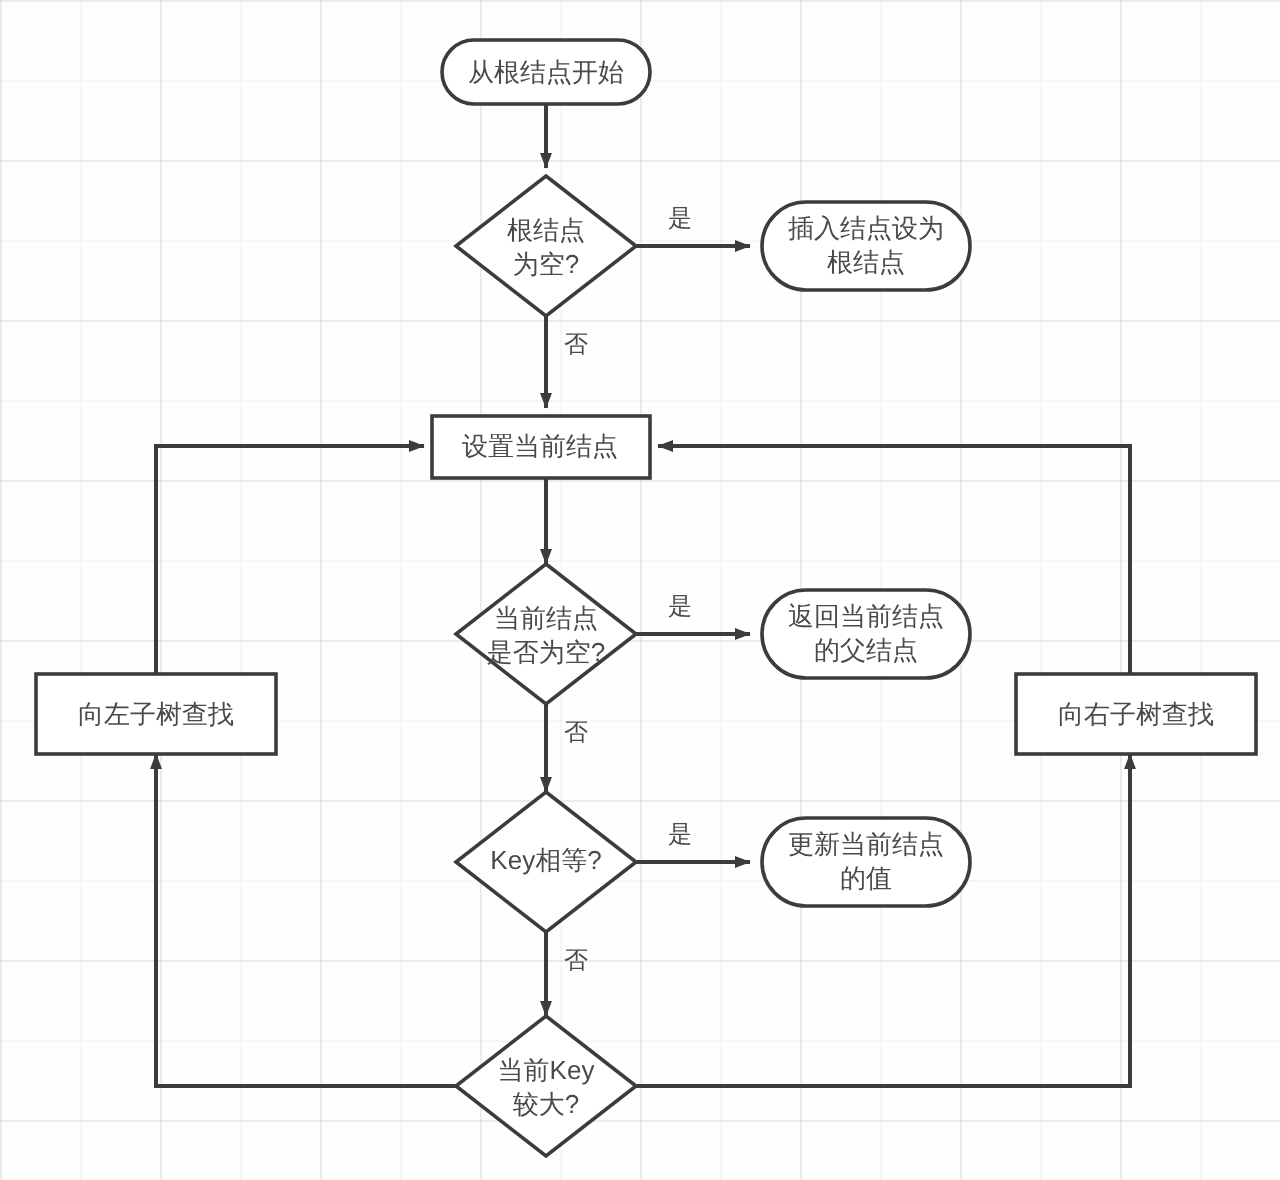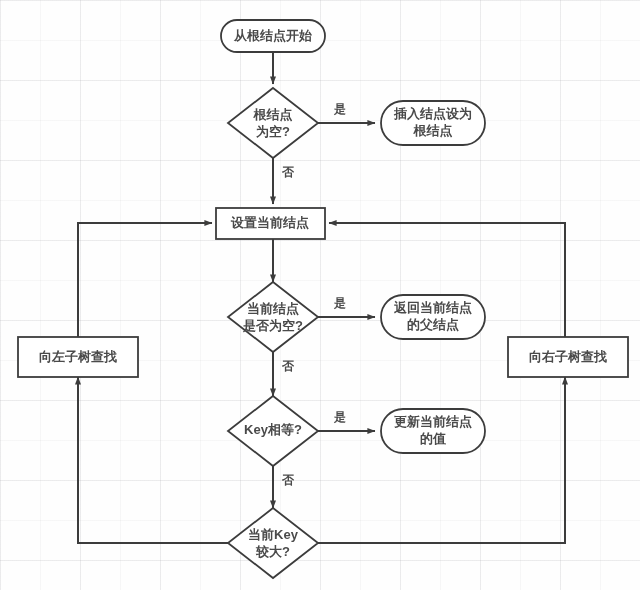--- a/index.html
+++ b/index.html
@@ -14,21 +14,20 @@
     background-color: #fefefe;
     background-image:
       linear-gradient(to right, rgba(180,180,185,0.16) 1px, transparent 1px),
       linear-gradient(to bottom, rgba(180,180,185,0.16) 1px, transparent 1px),
       linear-gradient(to right, rgba(180,180,185,0.10) 1px, transparent 1px),
       linear-gradient(to bottom, rgba(180,180,185,0.10) 1px, transparent 1px);
     background-size: 80px 80px, 80px 80px, 40px 40px, 40px 40px;
     background-position: 0 4px, 4px 0, 0 4px, 4px 0;
     overflow: hidden;
     font-family: "Liberation Sans", "DejaVu Sans", sans-serif;
-    font-weight: bold;
   }
   svg#flow {
     position: absolute;
     top: 0; left: 0;
     width: 640px;
     height: 590px;
   }
   .shape {
     fill: #ffffff;
     stroke: #3c3c3c;

